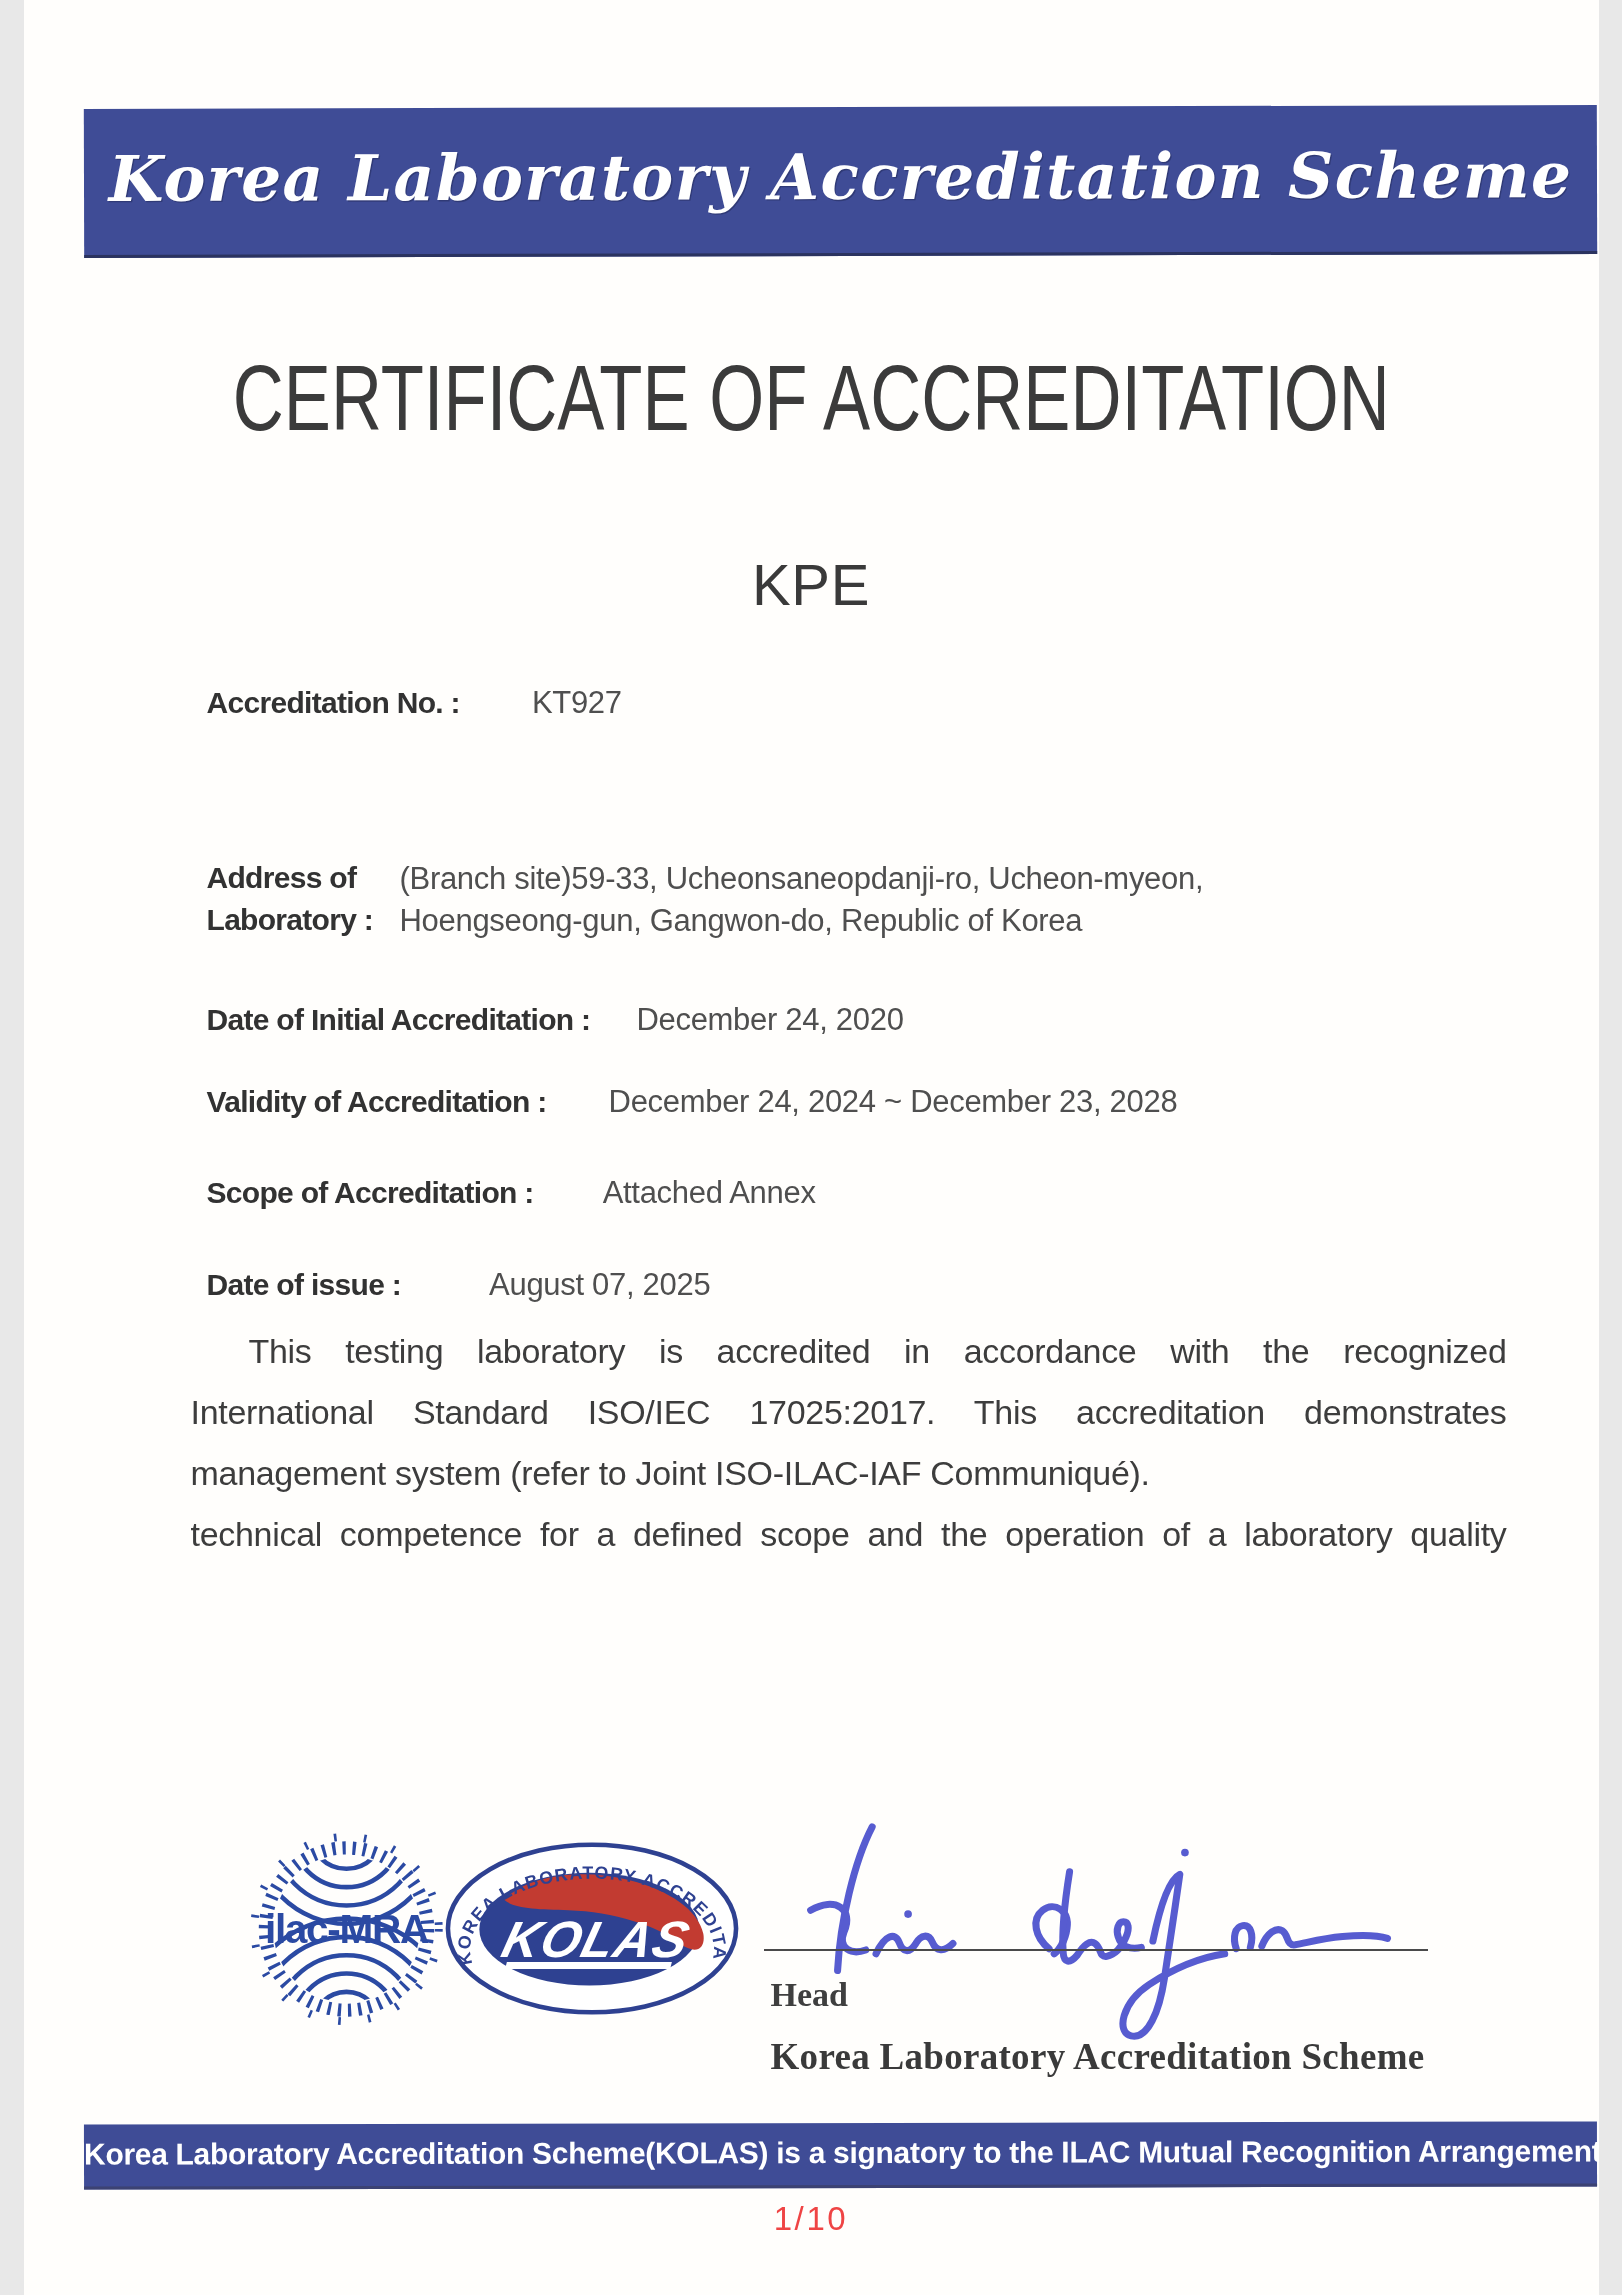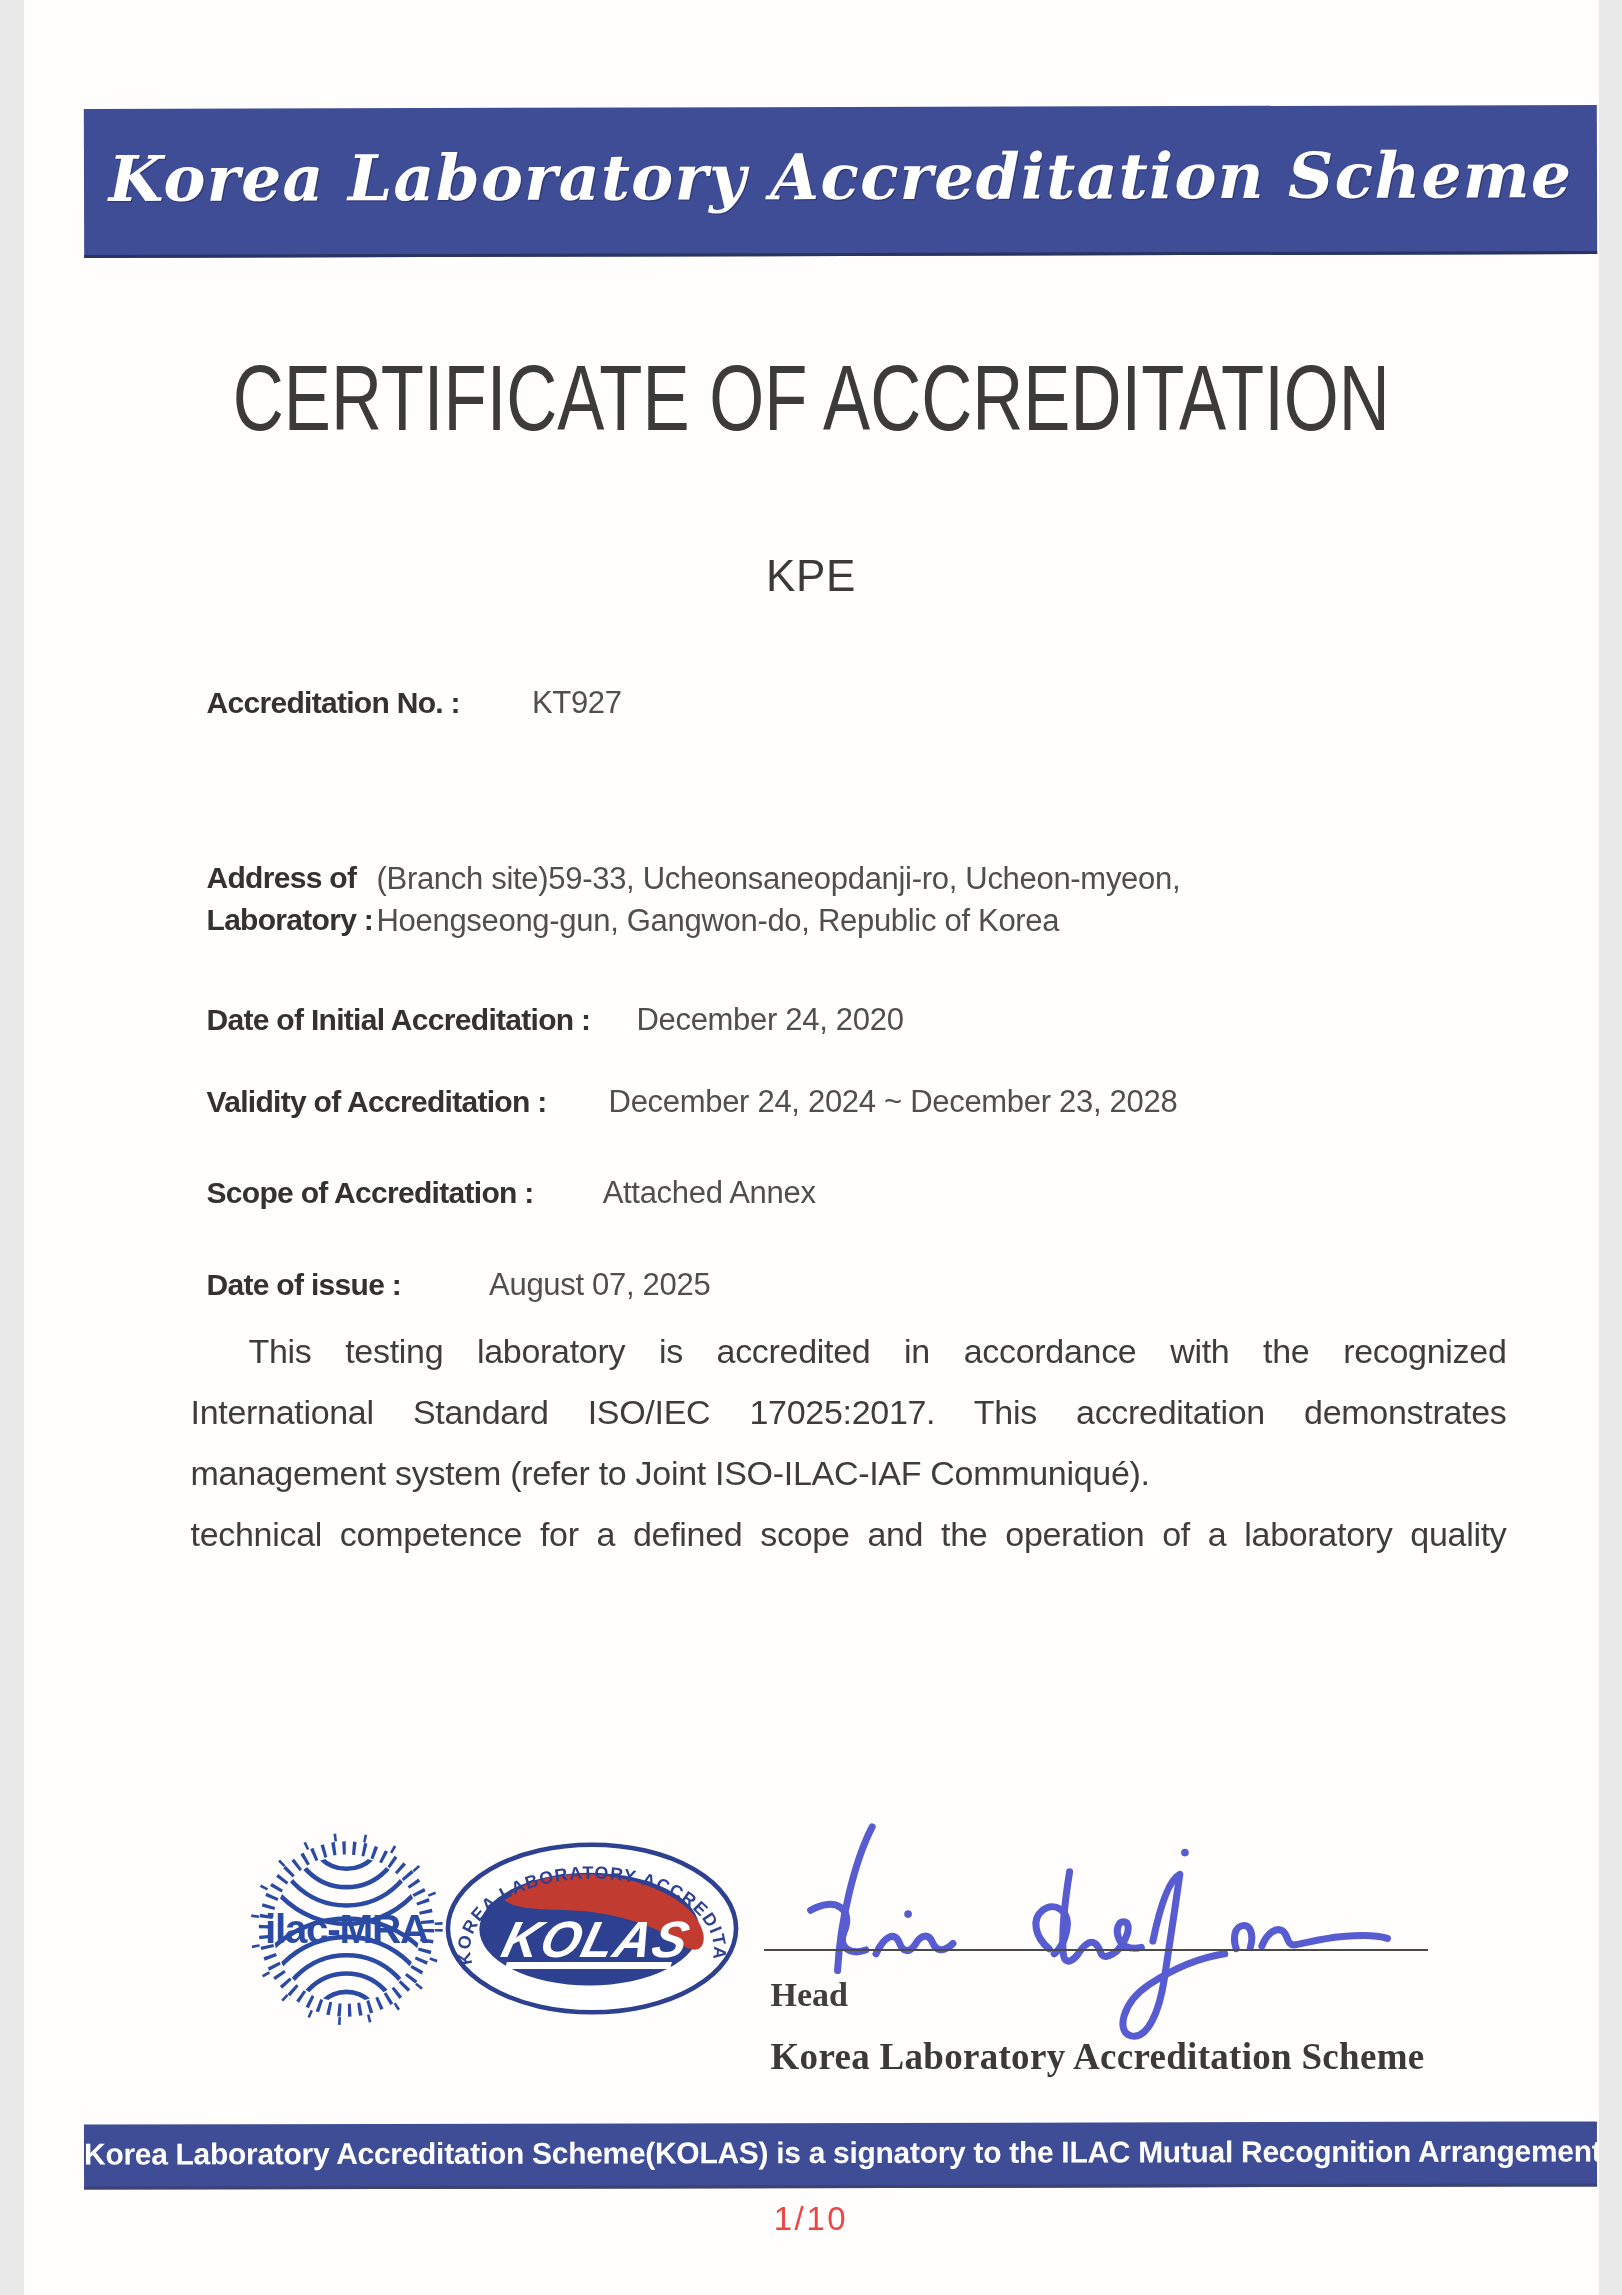--- a/index.html
+++ b/index.html
@@ -50,21 +50,21 @@
     white-space:nowrap;
   }
   .title .squeeze{
     display:inline-block;
     transform:scaleX(0.76);
     transform-origin:50% 0;
   }
   .org-name{
     position:absolute;top:551px;left:0;width:100%;
     text-align:center;color:#3a3a3a;
-    font-size:44px;font-weight:400;letter-spacing:0.7px;
+    font-size:58px;font-weight:400;letter-spacing:0.7px;
   }
   
   .row{position:absolute;left:183px;white-space:nowrap;}
   .row .lbl{
     font-size:30px;font-weight:700;color:#323232;letter-spacing:-0.7px;
   }
   .row .val{
     font-size:31px;font-weight:400;color:#4f4f4f;letter-spacing:-0.3px;
   }
   .r1{top:685px}.r2{top:772px}
@@ -74,21 +74,21 @@
   .r4 .val{margin-left:46px}
   .r5 .val{margin-left:62px}
   .r6 .val{margin-left:69px}
   .r7 .val{margin-left:88px}
   .addr-label{
     position:absolute;left:183px;top:857px;
     font-size:30px;font-weight:700;color:#323232;letter-spacing:-0.7px;
     line-height:42px;white-space:nowrap;
   }
   .addr-value{
-    position:absolute;left:353px;top:858px;
+    position:absolute;left:376px;top:858px;
     font-size:31px;font-weight:400;color:#4f4f4f;letter-spacing:-0.3px;
     line-height:42px;white-space:nowrap;
   }
   
   .statement{
     position:absolute;left:167px;top:1321px;width:1316px;
     font-size:34px;color:#3d3d3d;letter-spacing:-0.3px;
     line-height:61px;
   }
   .statement .line{text-align:justify;text-align-last:justify;}

